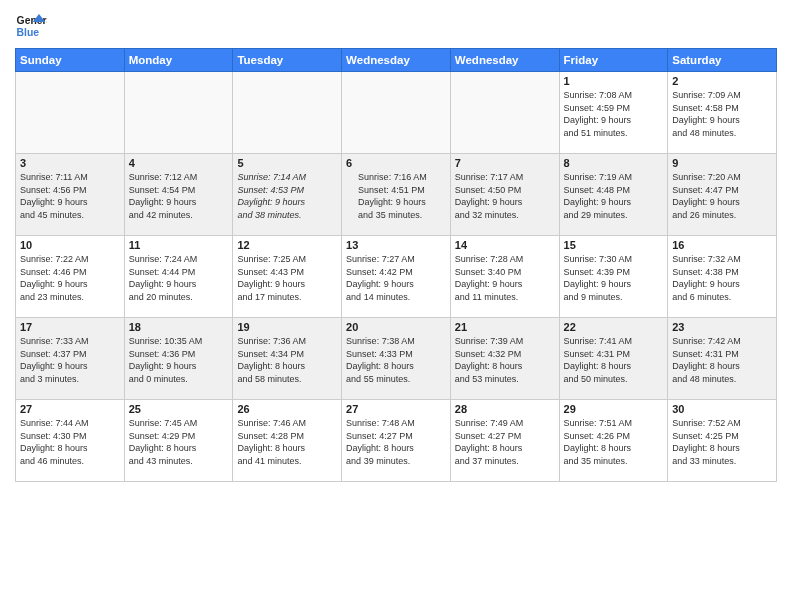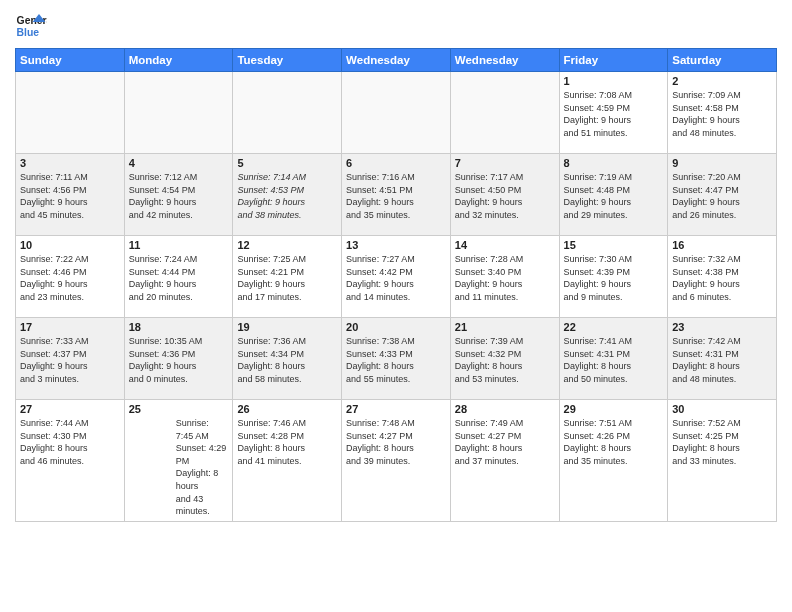--- a/index.html
+++ b/index.html
@@ -153,21 +153,21 @@
           </td>
           <td class="shaded">
             <div class="day-number">5</div>
             <div class="day-info" style="white-space: pre-line; font-style: italic;">Sunrise: 7:14 AM
 Sunset: 4:53 PM
 Daylight: 9 hours
 and 38 minutes.</div>
           </td>
           <td class="shaded">
             <div class="day-number">6</div>
-            <div class="day-info" style="white-space: pre-line;">Sunrise: 7:16 AM
+            <div class="day-info" style="white-space: pre-line; margin-left: 12px;">Sunrise: 7:16 AM
 Sunset: 4:51 PM
 Daylight: 9 hours
 and 35 minutes.</div>
           </td>
           <td class="shaded">
             <div class="day-number">7</div>
             <div class="day-info" style="white-space: pre-line;">Sunrise: 7:17 AM
 Sunset: 4:50 PM
 Daylight: 9 hours
 and 32 minutes.</div>
@@ -198,21 +198,21 @@
           <td>
             <div class="day-number">11</div>
             <div class="day-info" style="white-space: pre-line;">Sunrise: 7:24 AM
 Sunset: 4:44 PM
 Daylight: 9 hours
 and 20 minutes.</div>
           </td>
           <td>
             <div class="day-number">12</div>
             <div class="day-info" style="white-space: pre-line;">Sunrise: 7:25 AM
-Sunset: 4:21 PM
+Sunset: 4:43 PM
 Daylight: 9 hours
 and 17 minutes.</div>
           </td>
           <td>
             <div class="day-number">13</div>
             <div class="day-info" style="white-space: pre-line;">Sunrise: 7:27 AM
 Sunset: 4:42 PM
 Daylight: 9 hours
 and 14 minutes.</div>
           </td>
@@ -292,21 +292,21 @@
         <tr>
           <td>
             <div class="day-number">27</div>
             <div class="day-info" style="white-space: pre-line;">Sunrise: 7:44 AM
 Sunset: 4:30 PM
 Daylight: 8 hours
 and 46 minutes.</div>
           </td>
           <td>
             <div class="day-number">25</div>
-            <div class="day-info" style="white-space: pre-line; margin-left: 47px;">Sunrise: 7:45 AM
+            <div class="day-info" style="white-space: pre-line;">Sunrise: 7:45 AM
 Sunset: 4:29 PM
 Daylight: 8 hours
 and 43 minutes.</div>
           </td>
           <td>
             <div class="day-number">26</div>
             <div class="day-info" style="white-space: pre-line;">Sunrise: 7:46 AM
 Sunset: 4:28 PM
 Daylight: 8 hours
 and 41 minutes.</div>

